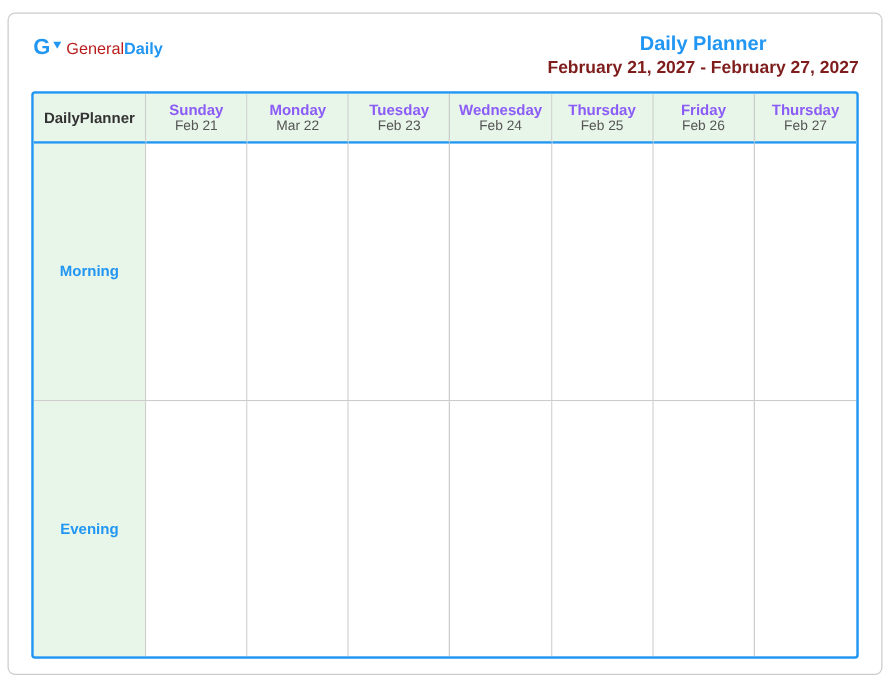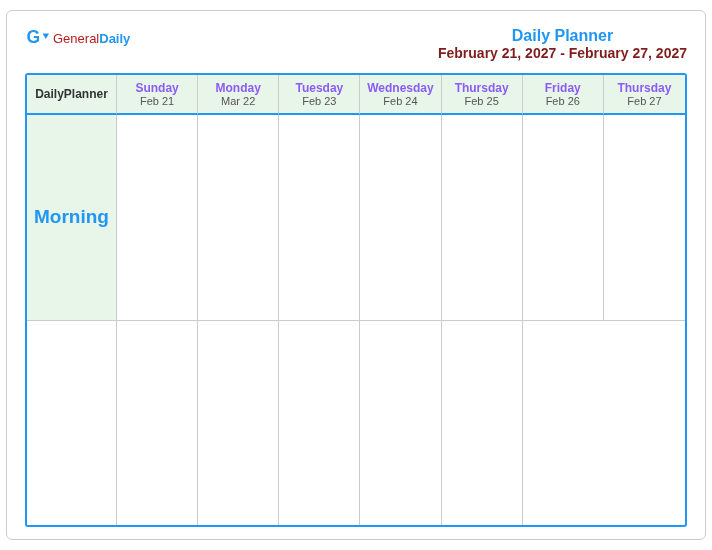--- a/index.html
+++ b/index.html
@@ -157,21 +157,21 @@
     }
 
     .cal-cell.label-cell {
       background: #e8f5e9;
       display: flex;
       align-items: center;
       justify-content: center;
     }
 
     .cal-cell.label-cell .row-label {
-      font-size: 19px;
+      font-size: 12px;
       font-weight: bold;
       color: #2196F3;
     }
 
     .cal-cell.data-cell {
       background: #fff;
     }
   </style>
 </head>
 <body>
@@ -239,20 +239,23 @@
         <div class="cal-cell data-cell"></div>
         <div class="cal-cell data-cell"></div>
         <div class="cal-cell data-cell"></div>
         <div class="cal-cell data-cell"></div>
         <div class="cal-cell data-cell"></div>
         <div class="cal-cell data-cell"></div>
       </div>
 
 
       <div class="cal-row">
+        <div class="cal-cell label-cell">
+          <span class="row-label">Evening</span>
+        </div>
         <div class="cal-cell data-cell"></div>
         <div class="cal-cell data-cell"></div>
         <div class="cal-cell data-cell"></div>
         <div class="cal-cell data-cell"></div>
         <div class="cal-cell data-cell"></div>
         <div class="cal-cell data-cell"></div>
         <div class="cal-cell data-cell"></div>
       </div>
     </div>
   </div>

